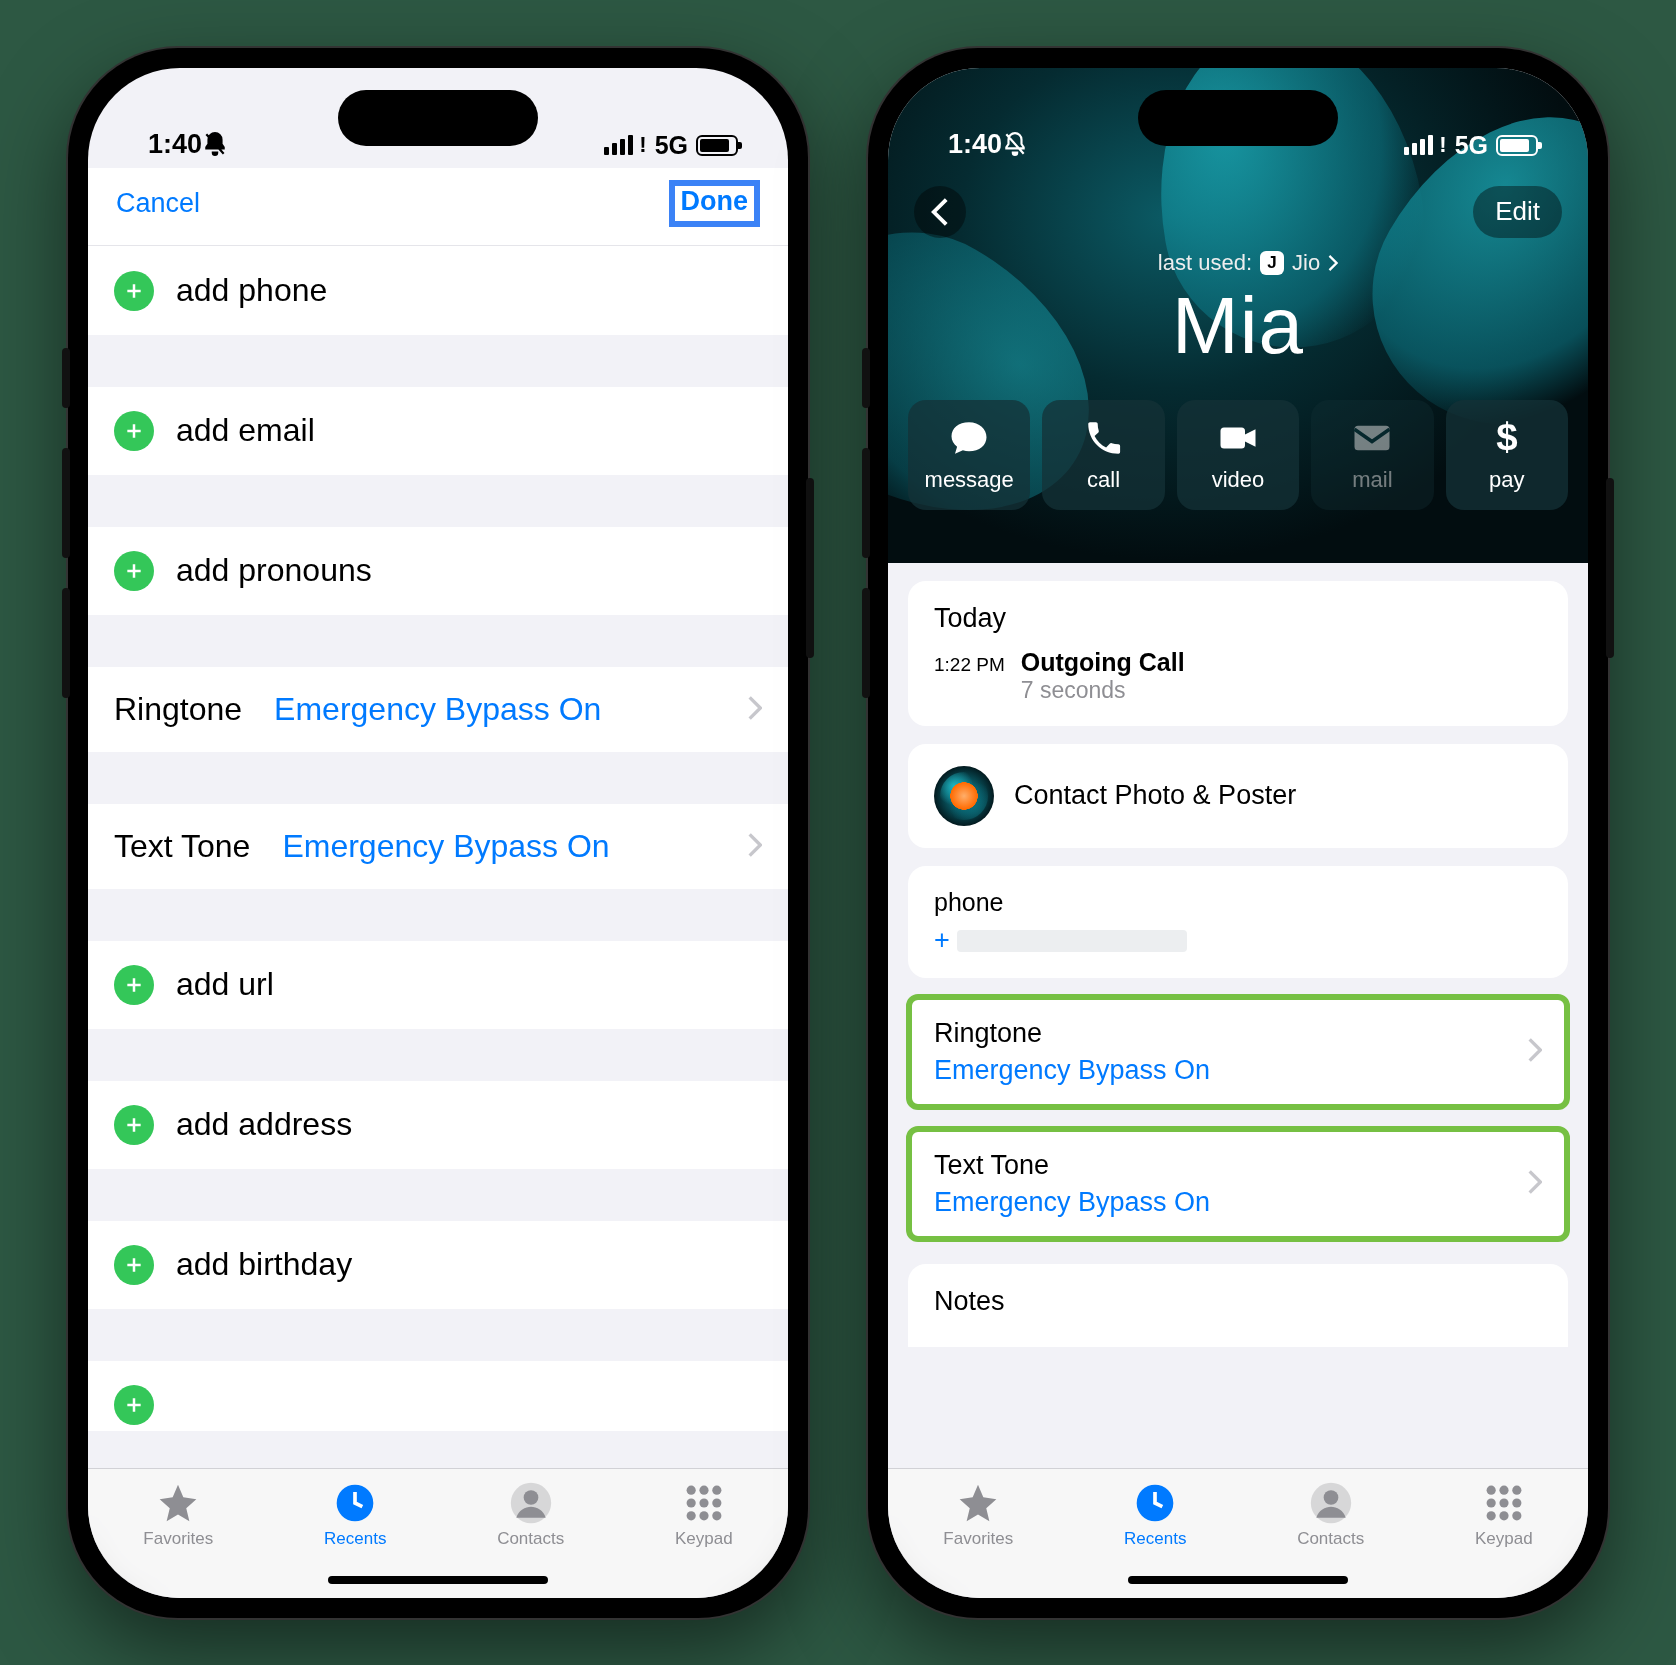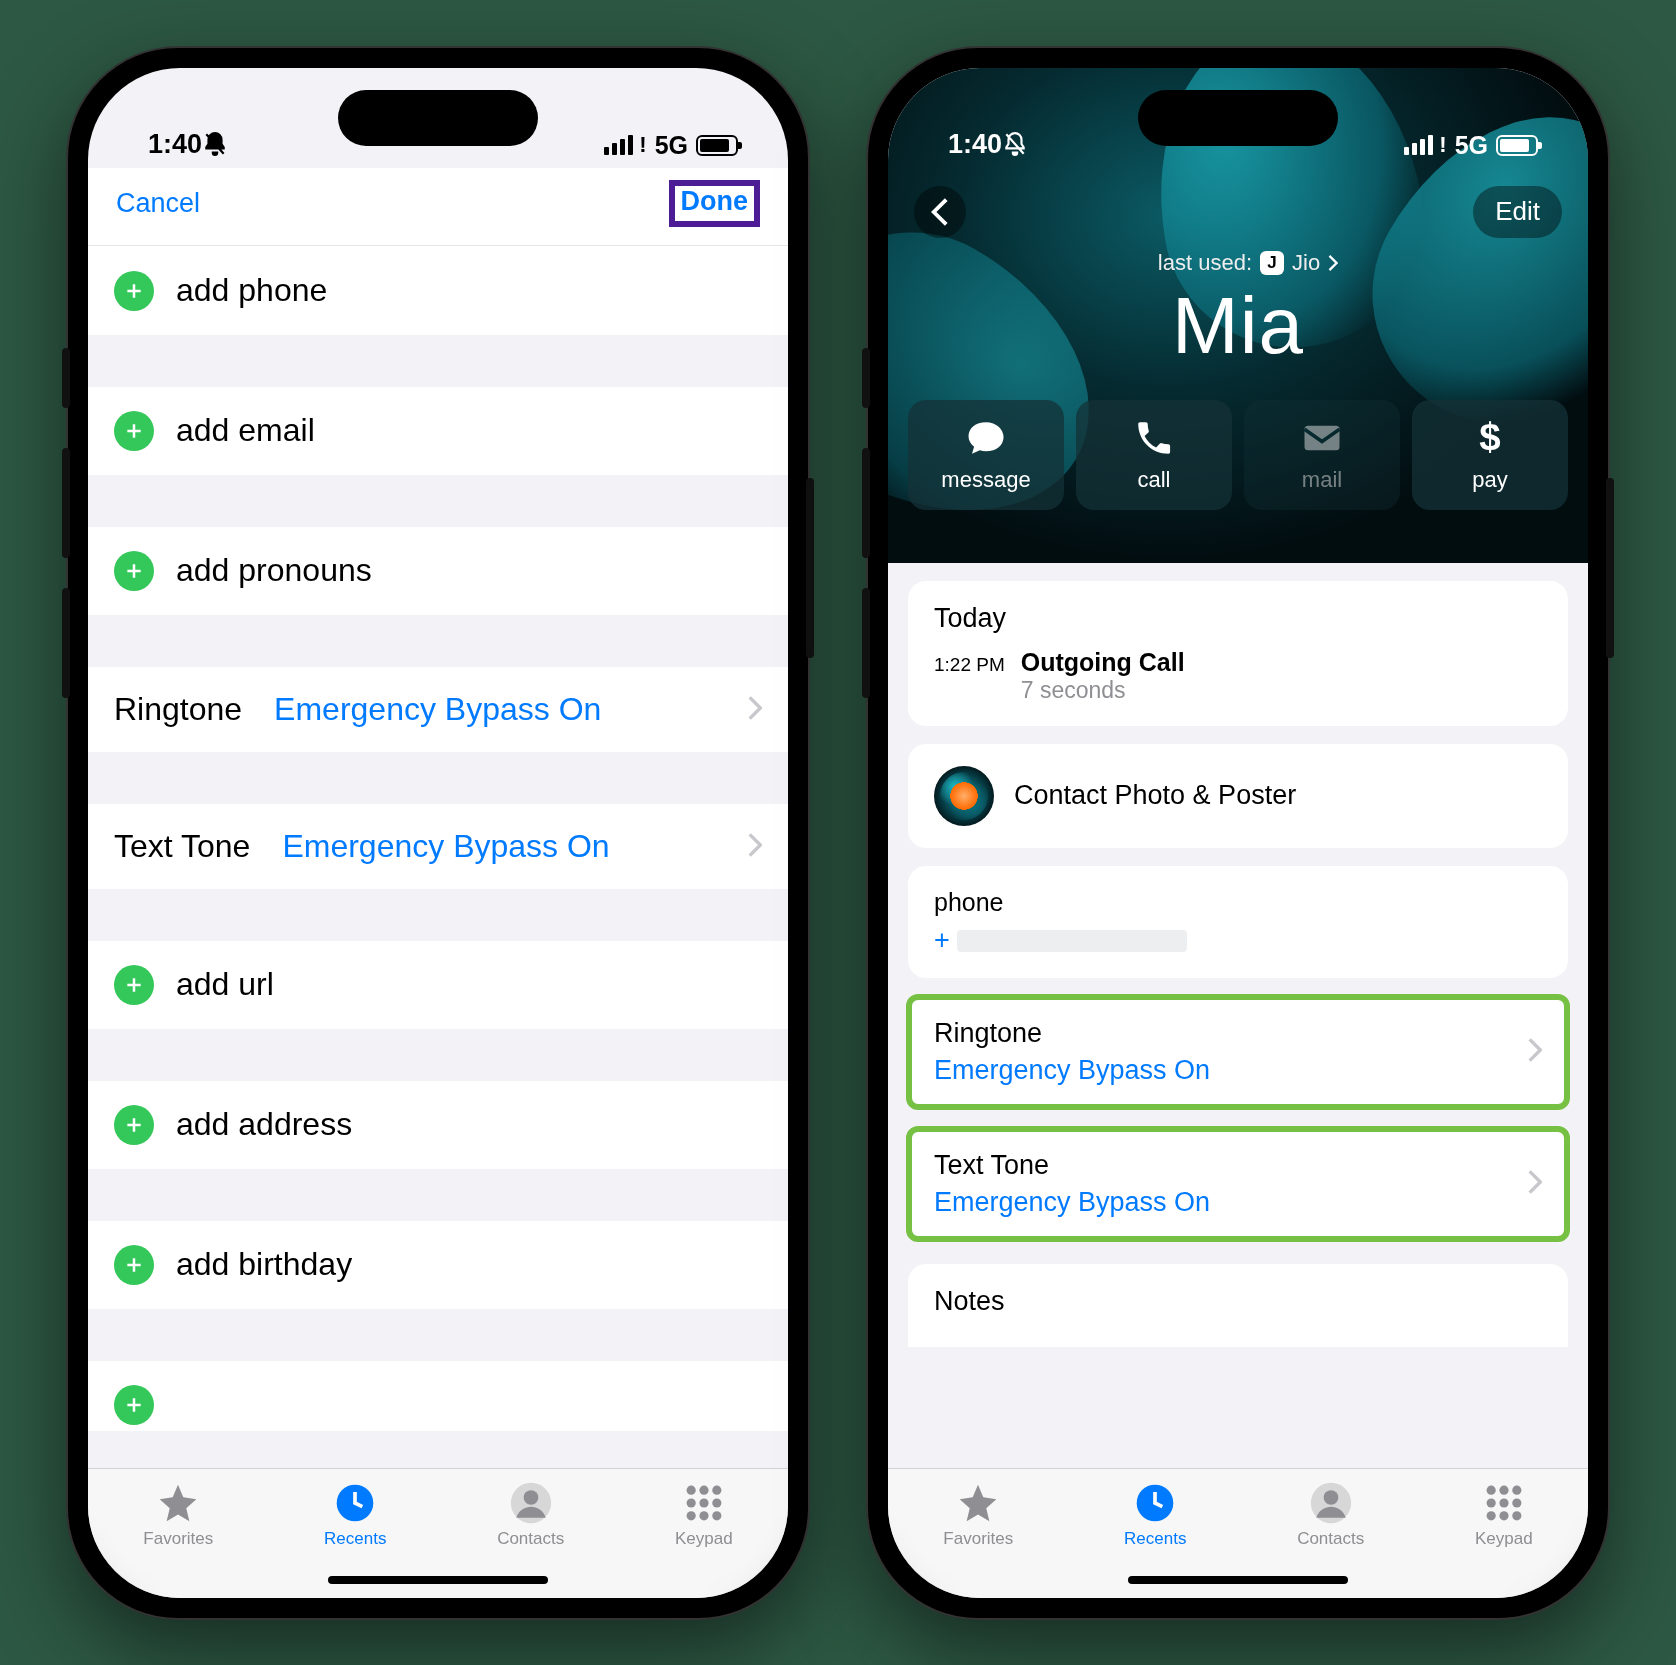--- a/index.html
+++ b/index.html
@@ -52,21 +52,21 @@
   .sig-bars span:nth-child(3){height:16px}.sig-bars span:nth-child(4){height:20px}
   .sig-exc { font-size:22px; font-weight:700; margin-left:-2px; }
   .batt { width:42px; height:21px; border:2px solid currentColor; border-radius:6px; position:relative; padding:2px; }
   .batt::after { content:''; position:absolute; right:-6px; top:5px; width:4px; height:7px; background:currentColor; border-radius:0 2px 2px 0; }
   .batt-fill { background:currentColor; height:100%; width:85%; border-radius:2px; }
   .bell-svg { width:26px; height:26px; }
 
   
   .nav-bar { display:flex; justify-content:space-between; align-items:center; padding: 12px 28px 18px 28px; background:#fff; }
   .nav-cancel { color:#007aff; font-size:27px; }
-  .done-box { border:6px solid #4c1d95; padding: 0 6px 4px 6px; }
+  .done-box { border:6px solid #3b82f6; padding: 0 6px 4px 6px; }
   .nav-done { color:#007aff; font-size:27px; font-weight:600; }
   .scroll { flex:1; overflow:hidden; background:#f2f2f7; }
   .row { background:#fff; display:flex; align-items:center; padding:24px 26px; font-size:32px; gap:22px; border-top:1px solid #e5e5ea; }
   .row.first { border-top:none; }
   .group-gap { height:52px; }
   .plus { width:40px; height:40px; border-radius:20px; background:#34c759; display:flex; align-items:center; justify-content:center; flex-shrink:0; }
   .plus svg { width:20px; height:20px; }
   .row.kv { justify-content:flex-start; }
   .row.kv .label { color:#000; margin-right:10px; }
   .row.kv .value { color:#007aff; flex:1; }
@@ -349,20 +349,27 @@
               <path d="M12 3C6 3 2 6.5 2 11c0 2.4 1.2 4.5 3.2 6L4 21l4.5-2c1.1.3 2.3.5 3.5.5 6 0 10-3.5 10-8S18 3 12 3z"></path>
             </svg>
           <span>message</span>
         </div>
         <div class="action-btn">
           <svg viewBox="0 0 24 24">
               <path d="M6.6 10.8c1.4 2.8 3.8 5.2 6.6 6.6l2.2-2.2c.3-.3.7-.4 1-.2 1.2.4 2.5.6 3.8.6.6 0 1 .4 1 1V20c0 .6-.4 1-1 1C10.6 21 3 13.4 3 4c0-.6.4-1 1-1h3.4c.6 0 1 .4 1 1 0 1.3.2 2.6.6 3.8.1.4 0 .8-.2 1l-2.2 2z"></path>
             </svg>
           <span>call</span>
         </div>
+        <div class="action-btn">
+          <svg viewBox="0 0 24 24">
+              <rect x="2" y="6" width="14" height="12" rx="2"></rect>
+              <path d="M16 10l6-3v10l-6-3z"></path>
+            </svg>
+          <span>video</span>
+        </div>
         <div class="action-btn dis">
           <svg viewBox="0 0 24 24">
               <rect x="2" y="5" width="20" height="14" rx="2"></rect>
               <path d="M2 7l10 7 10-7" stroke="#0a3a40" stroke-width="2" fill="none"></path>
             </svg>
           <span>mail</span>
         </div>
         <div class="action-btn">
           <svg viewBox="0 0 24 24">
               <text x="12" y="19" text-anchor="middle" font-size="22" font-weight="700" fill="#fff">$</text>

